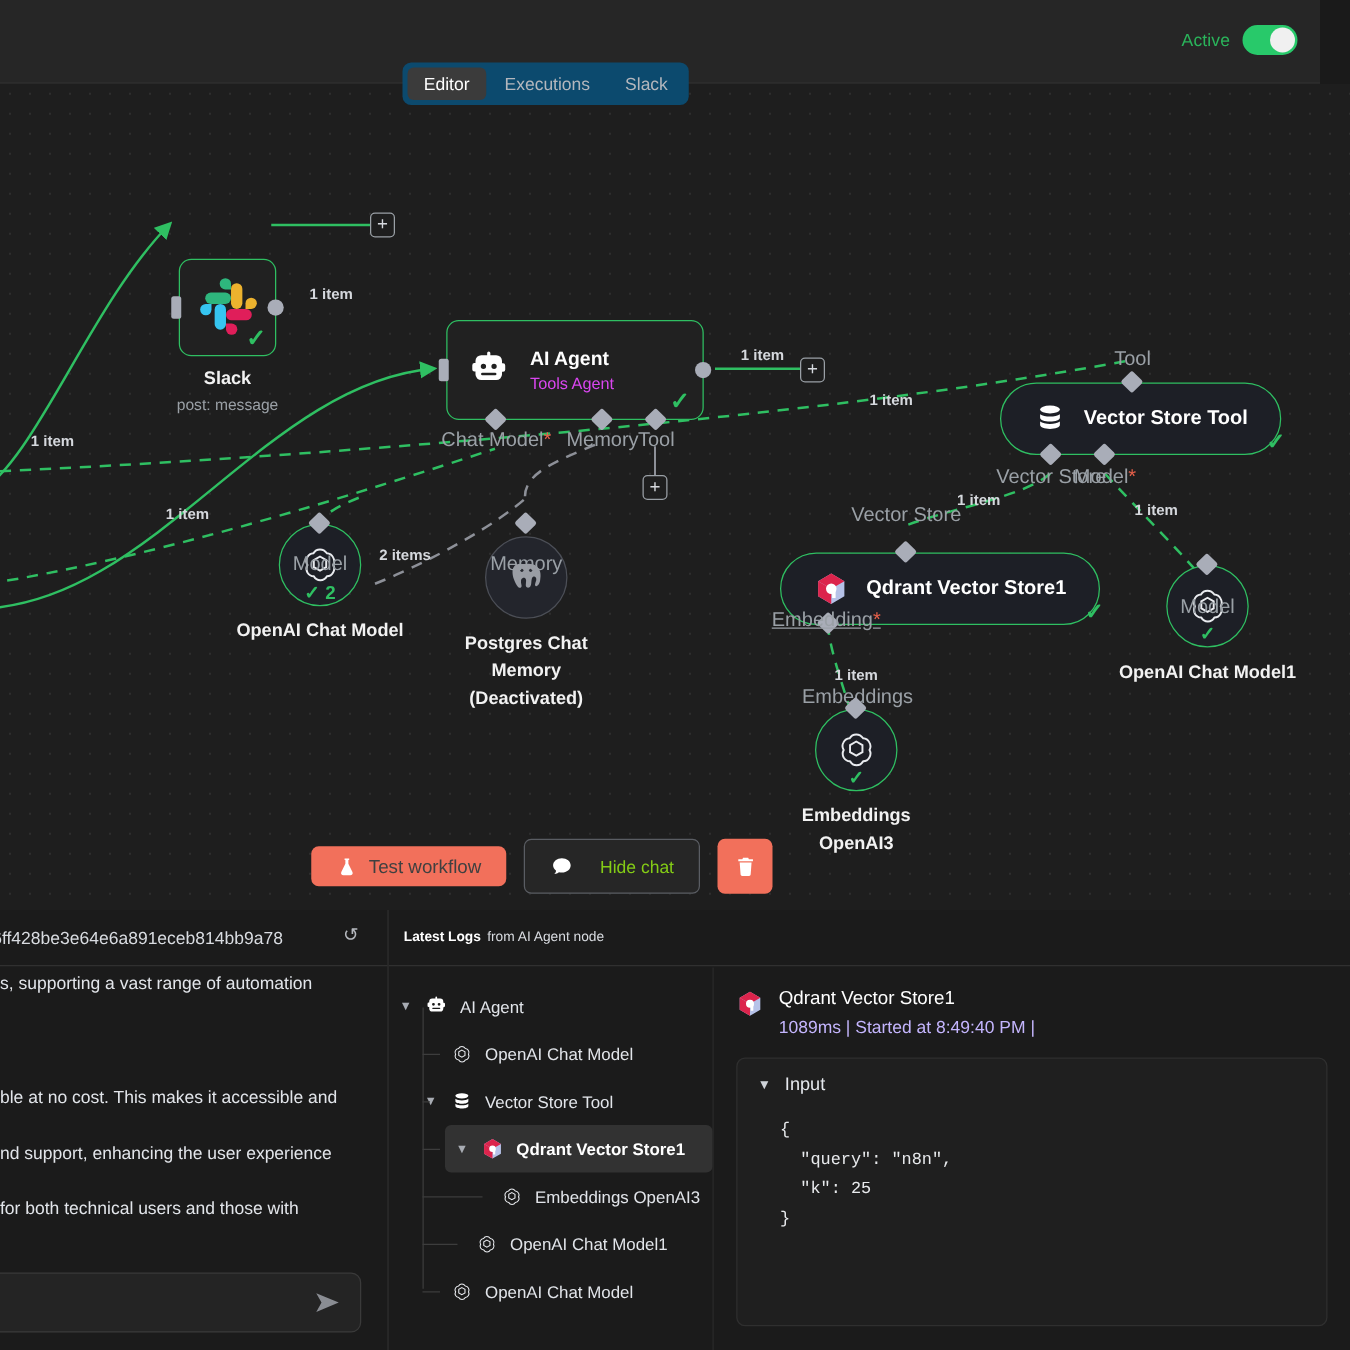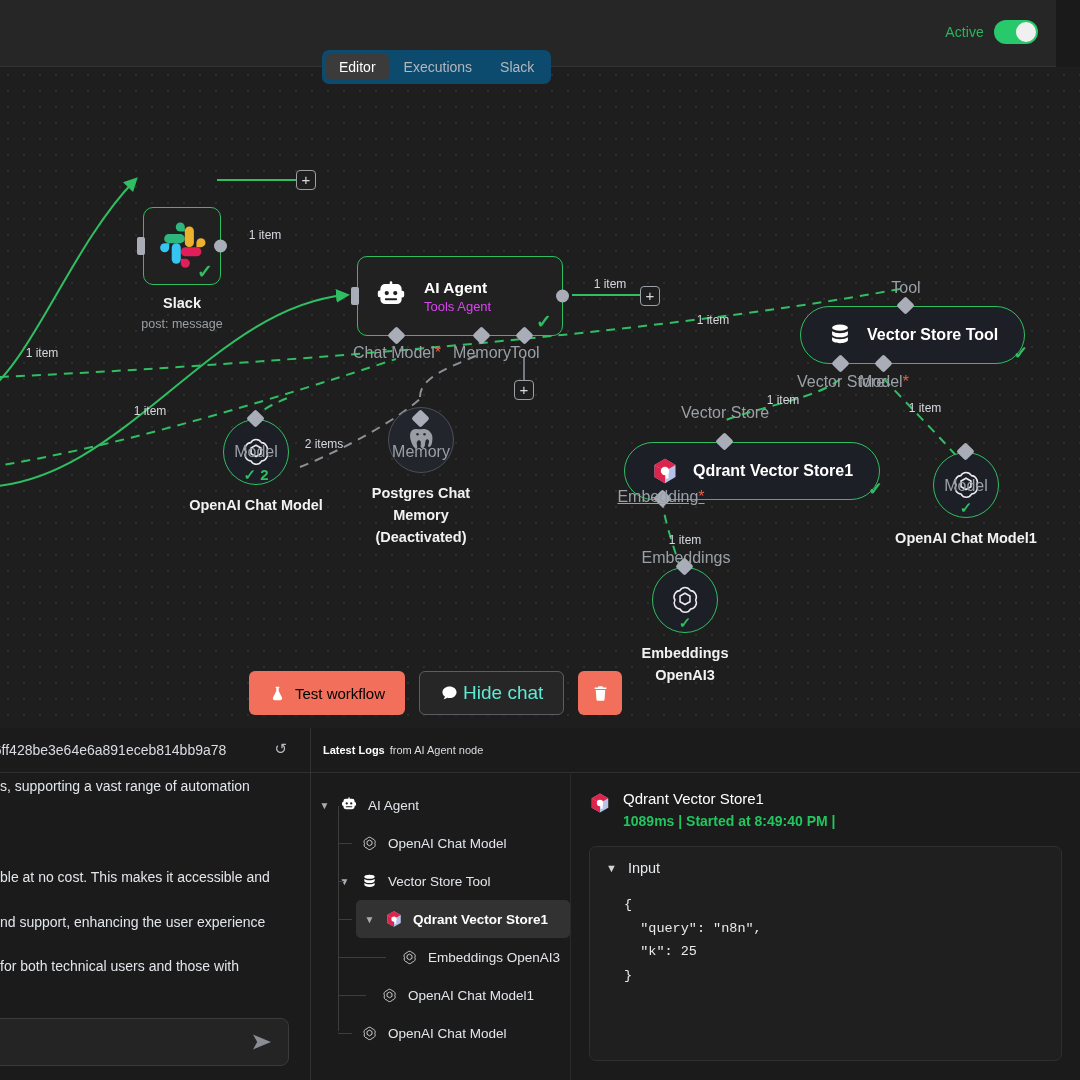--- a/index.html
+++ b/index.html
@@ -139,38 +139,39 @@
     transform: rotate(45deg); border-radius: 2px;
   }
   .port-label {
     position: absolute; font-size: 16px; color: #9aa0a6; white-space: nowrap;
     transform: translateX(-50%);
   }
   .port-label .req { color: #e8604a; }
   .edge-label {
     position: absolute; font-size: 12px; color: #d5d8dd; white-space: nowrap;
     transform: translateX(-50%);
+    font-weight: bold;
   }
 
   
   .canvas-actions {
     position: absolute; left: 249px; top: 604px;
     display: flex; align-items: center; gap: 14px;
   }
   .btn-test {
     display:flex; align-items:center; gap: 9px;
-    background: #f2705b; color: #000000; border: none;
+    background: #f2705b; color: #404040; border: none;
+    height: 32px; padding: 0 20px; border-radius: 6px;
+    font-size: 15px; font-family: inherit; cursor: pointer;
+  }
+  .btn-hide {
+    display:flex; align-items:center; gap: 21px;
+    background: #262626; color: #84cc16; border: 1px solid #5a5d63;
     height: 44px; padding: 0 20px; border-radius: 6px;
-    font-size: 15px; font-family: inherit; cursor: pointer;
-  }
-  .btn-hide {
-    display:flex; align-items:center; gap: 4px;
-    background: #262626; color: #5eead4; border: 1px solid #5a5d63;
-    height: 44px; padding: 0 20px; border-radius: 6px;
-    font-size: 19px; font-family: inherit; cursor: pointer;
+    font-size: 14px; font-family: inherit; cursor: pointer;
   }
   .btn-del {
     background: #f2705b; border: none; width: 44px; height: 44px;
     border-radius: 6px; display:flex; align-items:center; justify-content:center;
     cursor: pointer;
   }
 
   
   .bottom { position: absolute; left: 0; top: 728px; width: 1080px; height: 352px; }
 
@@ -238,21 +239,21 @@
   }
 
   
   .detail {
     position: absolute; left: 259px; top: 46px; width: 510px; height: 306px;
     border-left: 1px solid #2a2a2a;
     padding: 16px 18px 0 18px;
   }
   .detail-head { display: flex; gap: 12px; align-items: flex-start; }
   .detail-title { font-size: 15px; color: #ffffff; }
-  .detail-meta { font-size: 14px; color: #22c55e; margin-top: 6px; font-weight: bold; }
+  .detail-meta { font-size: 14px; color: #c4b5fd; margin-top: 6px; }
   .detail-card {
     margin-top: 17px; background: #1f1f1f; border: 1px solid #2f2f2f;
     border-radius: 7px; height: 215px; overflow: hidden;
   }
   .card-head {
     display: flex; align-items: center; gap: 11px;
     padding: 13px 16px; font-size: 14.5px; color: #e6e9ee;
   }
   .card-code {
     font-family: "Liberation Mono", monospace;
@@ -402,21 +403,21 @@
           <path d="M12 3.2c-1.6 0-3 .9-3.7 2.2-1.5.1-2.8 1-3.5 2.3-.8 1.4-.7 3 .1 4.3-.7 1.3-.7 2.9 0 4.2.8 1.3 2.1 2.1 3.6 2.2.7 1.3 2.1 2.2 3.7 2.2s3-.9 3.7-2.2c1.5-.1 2.8-.9 3.5-2.2.8-1.3.8-2.9.1-4.2.7-1.3.7-2.9-.1-4.3-.7-1.3-2-2.2-3.5-2.3C15 4.1 13.6 3.2 12 3.2z"></path>
           <path d="M12 7.2l3.5 2v4l-3.5 2-3.5-2v-4l3.5-2z"></path>
         </svg>
         <span class="check">✓ <span>2</span></span>
       </div>
       <div class="node-title" style="top:78px;">OpenAI Chat Model</div>
     </div>
     <div class="diamond" style="left:249px; top:345px;"></div>
     <div class="port-label" style="left:256px; top:394px; transform:translate(-50%,-100%);">Model</div>
 
-    <div class="node" style="left:388px; top:340px;">
+    <div class="node" style="left:388px; top:362px;">
       <div class="circ-node off">
         <svg width="30" height="30" viewBox="0 0 24 24" fill="#9a9da4">
           <path d="M18.4 4.6c-1.4-1.1-3.6-1.5-5.9-1.3-1.1.1-2.3.1-3.4 0C7 3 5 3.6 4 5.2c-1.2 2-.9 5 .1 7.9.6 1.8 1.5 3.6 2.4 4.7.5.6 1.2 1 1.9.7.5-.2.7-.8.6-1.4-.2-1-.5-2-.4-3 .1-.8.5-1.5 1.2-1.8.5-.2 1.1-.1 1.5.2.5.4.6 1 .6 1.6 0 .9-.2 1.8-.2 2.7 0 .6.2 1.2.7 1.5.6.4 1.4.2 1.9-.3.6-.6.8-1.5.9-2.4.1-1 .1-2 .4-2.9.2-.6.6-1.2 1.2-1.3.5-.1 1 .2 1.3.6.4.6.4 1.4.2 2.1-.2.8-.6 1.5-.7 2.3 0 .4.1.8.4 1 .5.3 1.1 0 1.5-.4.8-.9 1.2-2.1 1.4-3.3.5-2.9.5-6.2-1.5-7.9z"></path>
           <circle cx="9.2" cy="7.4" r="1" fill="#2a2c33"></circle>
           <circle cx="14.8" cy="7.4" r="1" fill="#2a2c33"></circle>
         </svg>
       </div>
       <div class="node-title" style="top:78px;">Postgres Chat</div>
       <div class="node-title" style="top:100px;">Memory</div>
       <div class="node-title" style="top:122px;">(Deactivated)</div>

